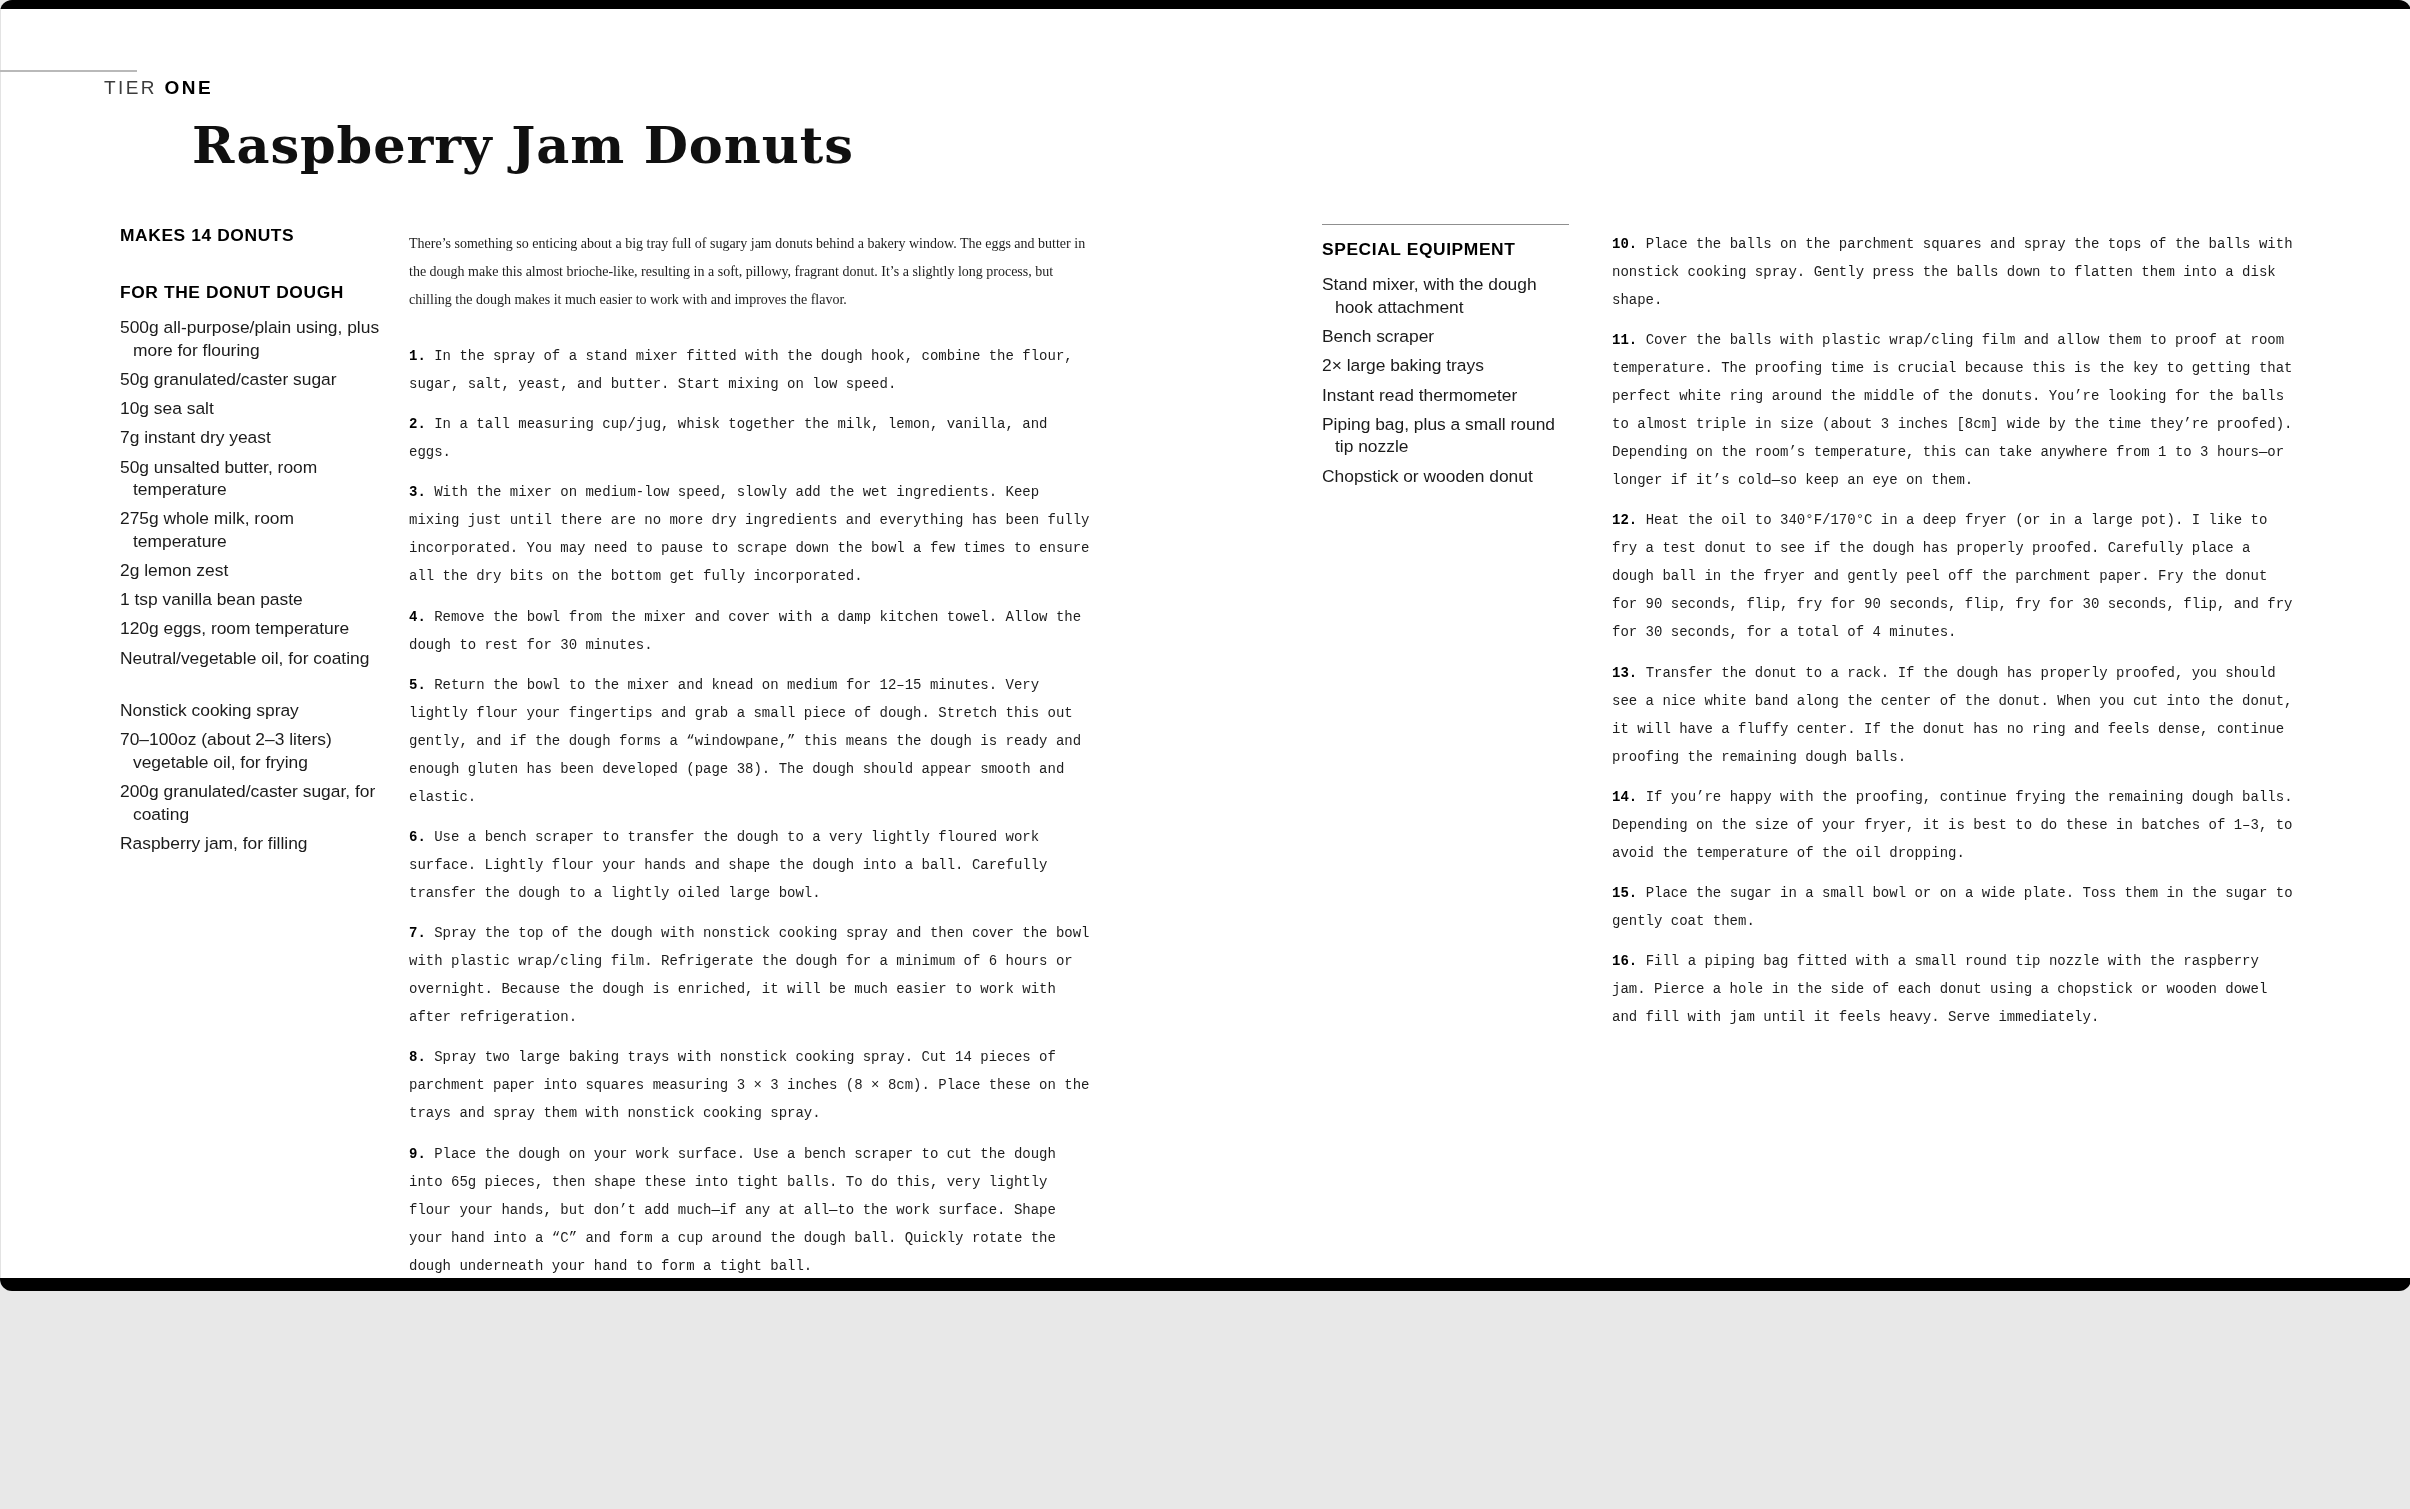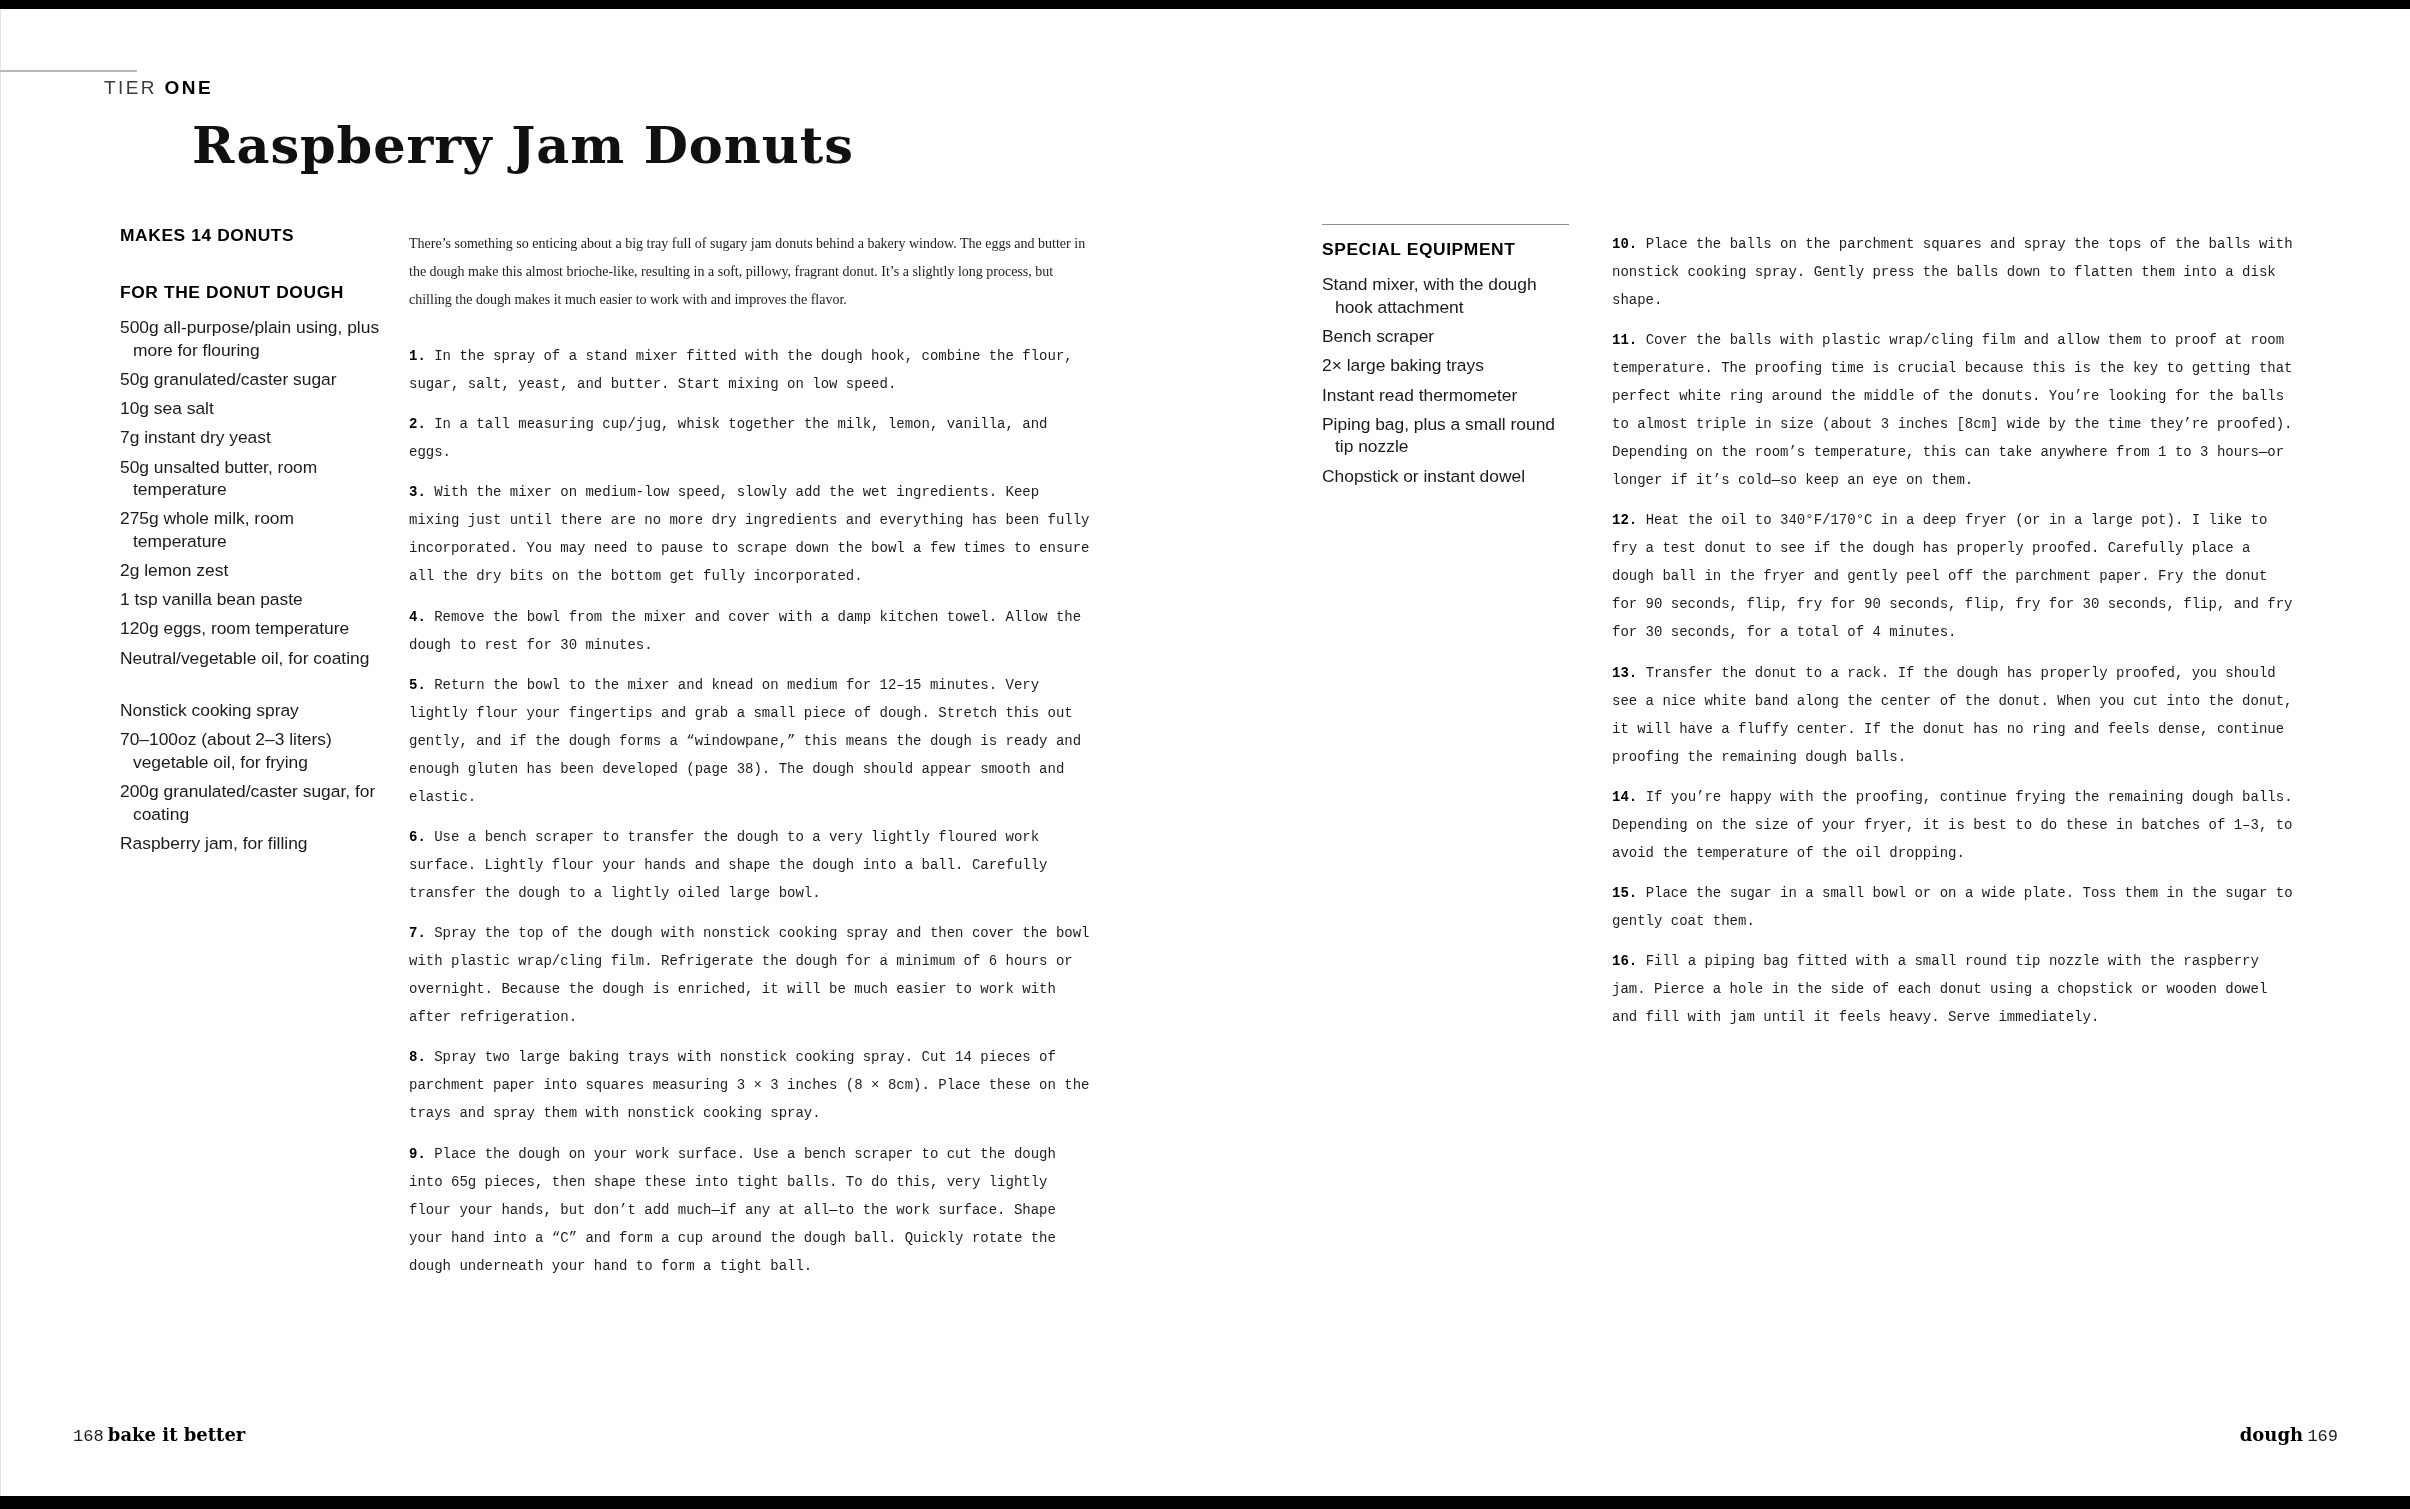--- a/index.html
+++ b/index.html
@@ -1,19 +1,20 @@
 <!DOCTYPE html>
 <html style="font-size:15px"><head>
 <meta charset="utf-8">
 <style>
   html,body { margin:0; padding:0; background:#e8e8e8; }
   .spread {
-    position:relative; width:2411px; height:1509px; background:#ffffff;
+    position:relative; width:2411px; height:1291px; background:#ffffff;
     font-family:"Liberation Serif", serif; color:#1d1d1d; overflow:hidden;
     box-shadow:inset 0 0 0 0.9px #e0e0e0;
+    border-radius:12px;
   }
   .edge-bar { position:absolute; left:0; width:2411px; background:#000; }
   .edge-bar.top { top:0; height:9.4px; }
   .edge-bar.bottom { bottom:0; height:13px; }
 
   .tier-rule { position:absolute; left:0; top:70px; width:137px; height:1.9px; background:#b9b9b9; }
   .tier { position:absolute; left:104px; top:77px; font-family:"Liberation Sans", sans-serif;
           font-size:19px; letter-spacing:2.4px; white-space:nowrap; }
   .tier-light { font-weight:400; color:#3c3c3c; }
   .tier-bold  { font-weight:700; color:#000; }
@@ -109,21 +110,21 @@
 
   <aside class="equipment-col">
     <div class="eq-rule"></div>
     <div class="side-heading">SPECIAL EQUIPMENT</div>
     <ul class="plain">
       <li>Stand mixer, with the dough hook attachment</li>
       <li>Bench scraper</li>
       <li>2× large baking trays</li>
       <li>Instant read thermometer</li>
       <li>Piping bag, plus a small round tip nozzle</li>
-      <li>Chopstick or instant dowel</li>
+      <li>Chopstick or wooden donut</li>
     </ul>
   </aside>
 
   <main class="instructions right">
     <p class="step"><span class="stepnum">10.</span> <span>Place the balls on the parchment squares and spray the tops of the balls with nonstick cooking spray. Gently press the balls down to flatten them into a disk shape.</span></p>
     <p class="step"><span class="stepnum">11.</span> <span>Cover the balls with plastic wrap/cling film and allow them to proof at room temperature. The proofing time is crucial because this is the key to getting that perfect white ring around the middle of the donuts. You’re looking for the balls to almost triple in size (about 3 inches [8cm] wide by the time they’re proofed). Depending on the room’s temperature, this can take anywhere from 1 to 3 hours—or longer if it’s cold—so keep an eye on them.</span></p>
     <p class="step"><span class="stepnum">12.</span> <span>Heat the oil to 340°F/170°C in a deep fryer (or in a large pot). I like to fry a test donut to see if the dough has properly proofed. Carefully place a dough ball in the fryer and gently peel off the parchment paper. Fry the donut for 90 seconds, flip, fry for 90 seconds, flip, fry for 30 seconds, flip, and fry for 30 seconds, for a total of 4 minutes.</span></p>
     <p class="step"><span class="stepnum">13.</span> <span>Transfer the donut to a rack. If the dough has properly proofed, you should see a nice white band along the center of the donut. When you cut into the donut, it will have a fluffy center. If the donut has no ring and feels dense, continue proofing the remaining dough balls.</span></p>
     <p class="step"><span class="stepnum">14.</span> <span>If you’re happy with the proofing, continue frying the remaining dough balls. Depending on the size of your fryer, it is best to do these in batches of 1–3, to avoid the temperature of the oil dropping.</span></p>
     <p class="step"><span class="stepnum">15.</span> <span>Place the sugar in a small bowl or on a wide plate. Toss them in the sugar to gently coat them.</span></p>

